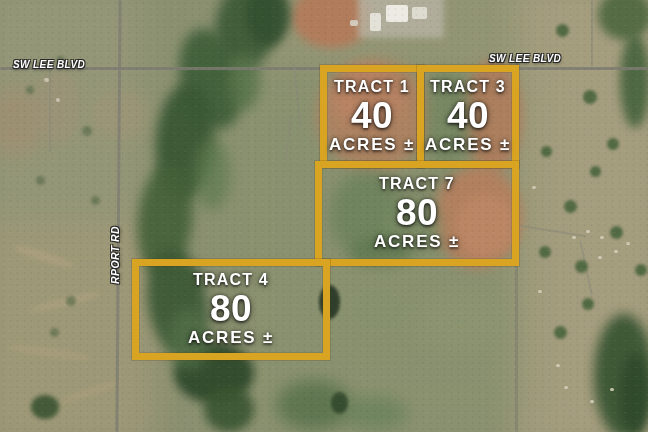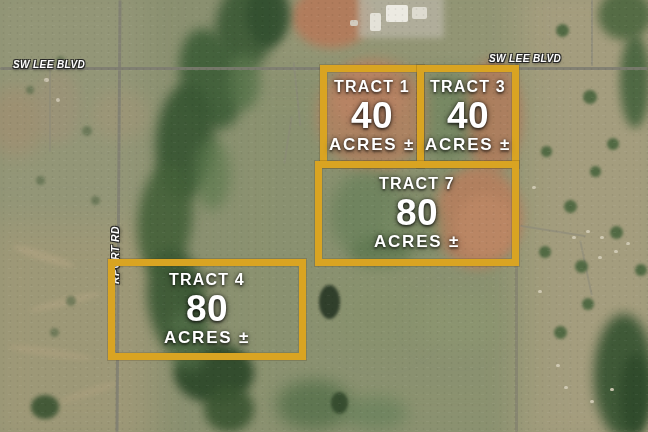--- a/index.html
+++ b/index.html
@@ -162,19 +162,19 @@
     <div class="t-num">40</div>
     <div class="t-unit">ACRES ±</div>
   </div>
 
   <div class="tract" style="left:315px;top:161px;width:204px;height:105px">
     <div class="t-name">TRACT 7</div>
     <div class="t-num">80</div>
     <div class="t-unit">ACRES ±</div>
   </div>
 
-  <div class="tract" style="left:108px;top:259px;width:198px;height:101px">
+  <div class="tract" style="left:132px;top:259px;width:198px;height:101px">
     <div class="t-name">TRACT 4</div>
     <div class="t-num">80</div>
     <div class="t-unit">ACRES ±</div>
   </div>
 
 </div>
 
 </body></html>

